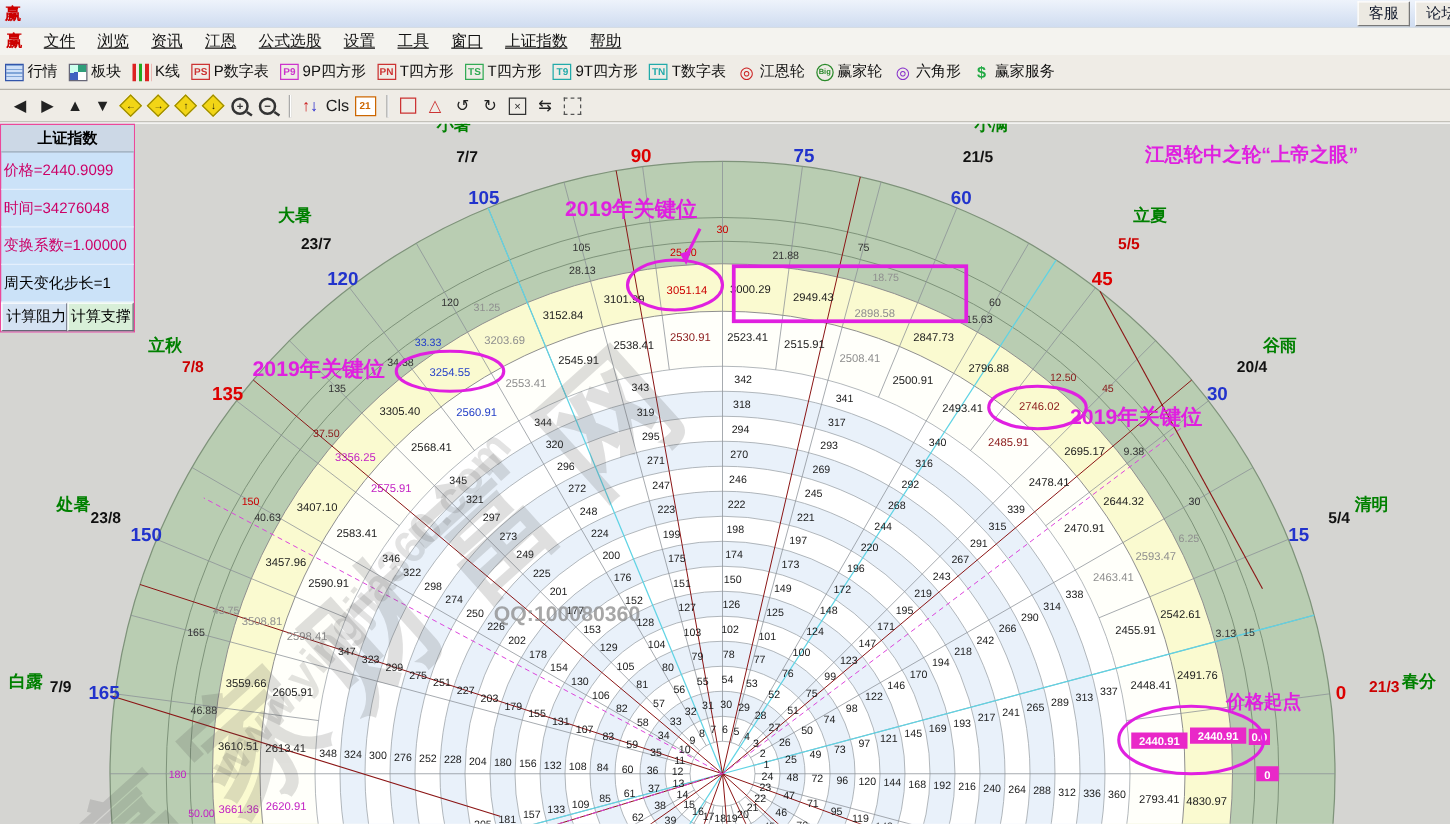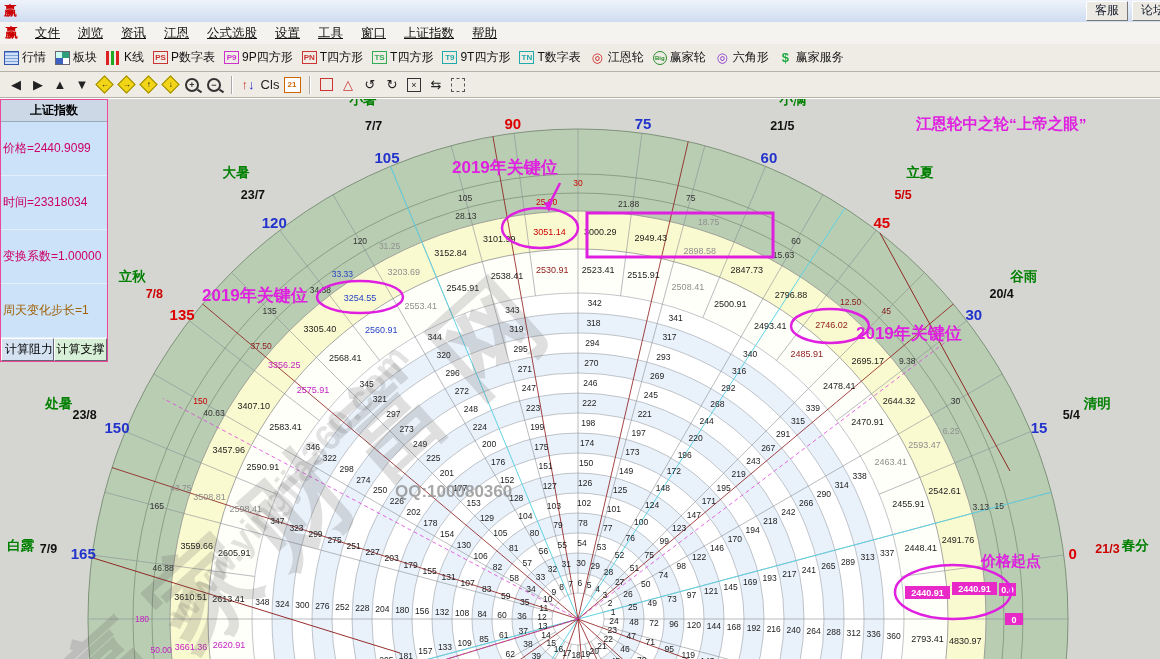--- a/index.html
+++ b/index.html
@@ -47,22 +47,22 @@
     display:inline-flex;align-items:center;justify-content:center;}
   .sq-red{width:11px;height:11px;border:1px solid #c33;}
   .tri-red{color:#c33;font-size:13px;}
   .boxx{width:12px;height:12px;border:1px solid #333;display:inline-flex;align-items:center;justify-content:center;font-size:9px;}
   .dashbox{width:12px;height:12px;border:1px dashed #555;}
   
   #chart{position:absolute;left:0;top:98px;width:1160px;height:561px;background:#d5d5d2;border-top:1px solid #fff;}
   
   #panel{position:absolute;left:0;top:99px;width:106px;font-size:12px;border:1px solid #ec4899;background:#cbe2f8;}
   #panel .hd{background:#ccd8e6;color:#000;font-weight:bold;text-align:center;padding:2px 0;border-bottom:1px solid #9ab;}
-  #panel .row{padding:18px 2px;color:#cc0066;border-bottom:1px solid #e4effc;white-space:nowrap;overflow:hidden;}
-  #panel .row.step{color:#a16207;}
+  #panel .row{padding:6px 2px;color:#cc0066;border-bottom:1px solid #e4effc;white-space:nowrap;overflow:hidden;}
+  #panel .row.step{color:#000000;}
   #panel .btns{display:flex;}
   #panel .btns div{flex:1;text-align:center;padding:2px 0;color:#000;border:1px solid;border-color:#fff #667 #667 #fff;}
   #panel .btns .b1{background:#d4e2f2;text-align:right;} #panel .btns .b2{background:#d8efd8;}
 </style>
 </head>
 <body>
 
 <div id="titlebar">
   <span class="app-ico">赢</span>
   <span id="win-btns">
@@ -852,20 +852,20 @@
         <ellipse cx="953" cy="493" rx="58" ry="27" fill="none" stroke="#e020e0" stroke-width="2.5"></ellipse>
         <text x="981" y="467" fill="#e020e0" font-size="15" text-anchor="start" font-family="&quot;Liberation Sans&quot;,&quot;DejaVu Sans&quot;,sans-serif" font-weight="bold">价格起点</text>
         <text x="916" y="30" fill="#e020e0" font-size="15.5" text-anchor="start" font-family="&quot;Liberation Sans&quot;,&quot;DejaVu Sans&quot;,sans-serif" font-weight="bold">江恩轮中之轮“上帝之眼”</text>
       </g>
     </svg>
 </div>
 
 <div id="panel">
   <div class="hd">上证指数</div>
   <div class="row">价格=2440.9099</div>
-  <div class="row">时间=23318034</div>
+  <div class="row">时间=34276048</div>
   <div class="row">变换系数=1.00000</div>
   <div class="row step">周天变化步长=1</div>
   <div class="btns">
     <div class="b1">计算阻力</div>
     <div class="b2">计算支撑</div>
   </div>
 </div>
 
 </body></html>

